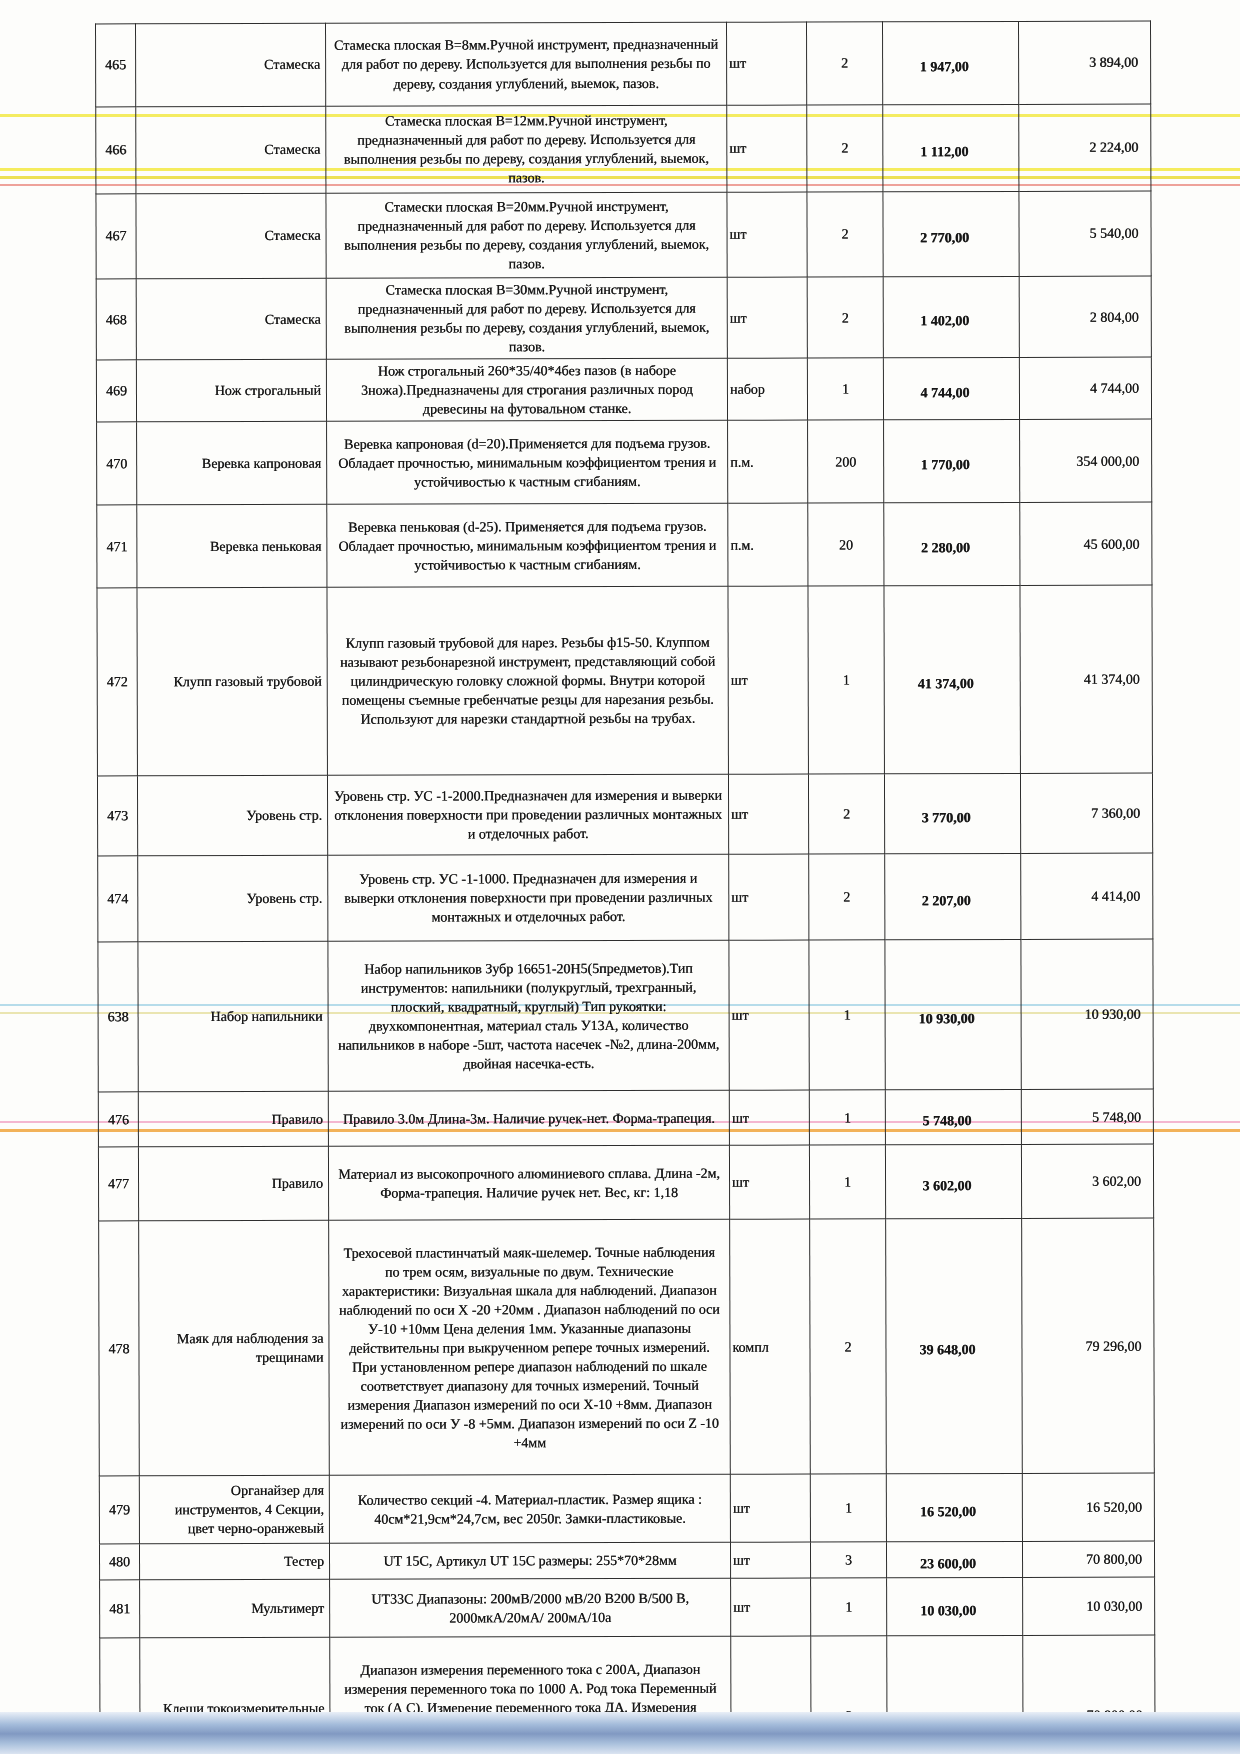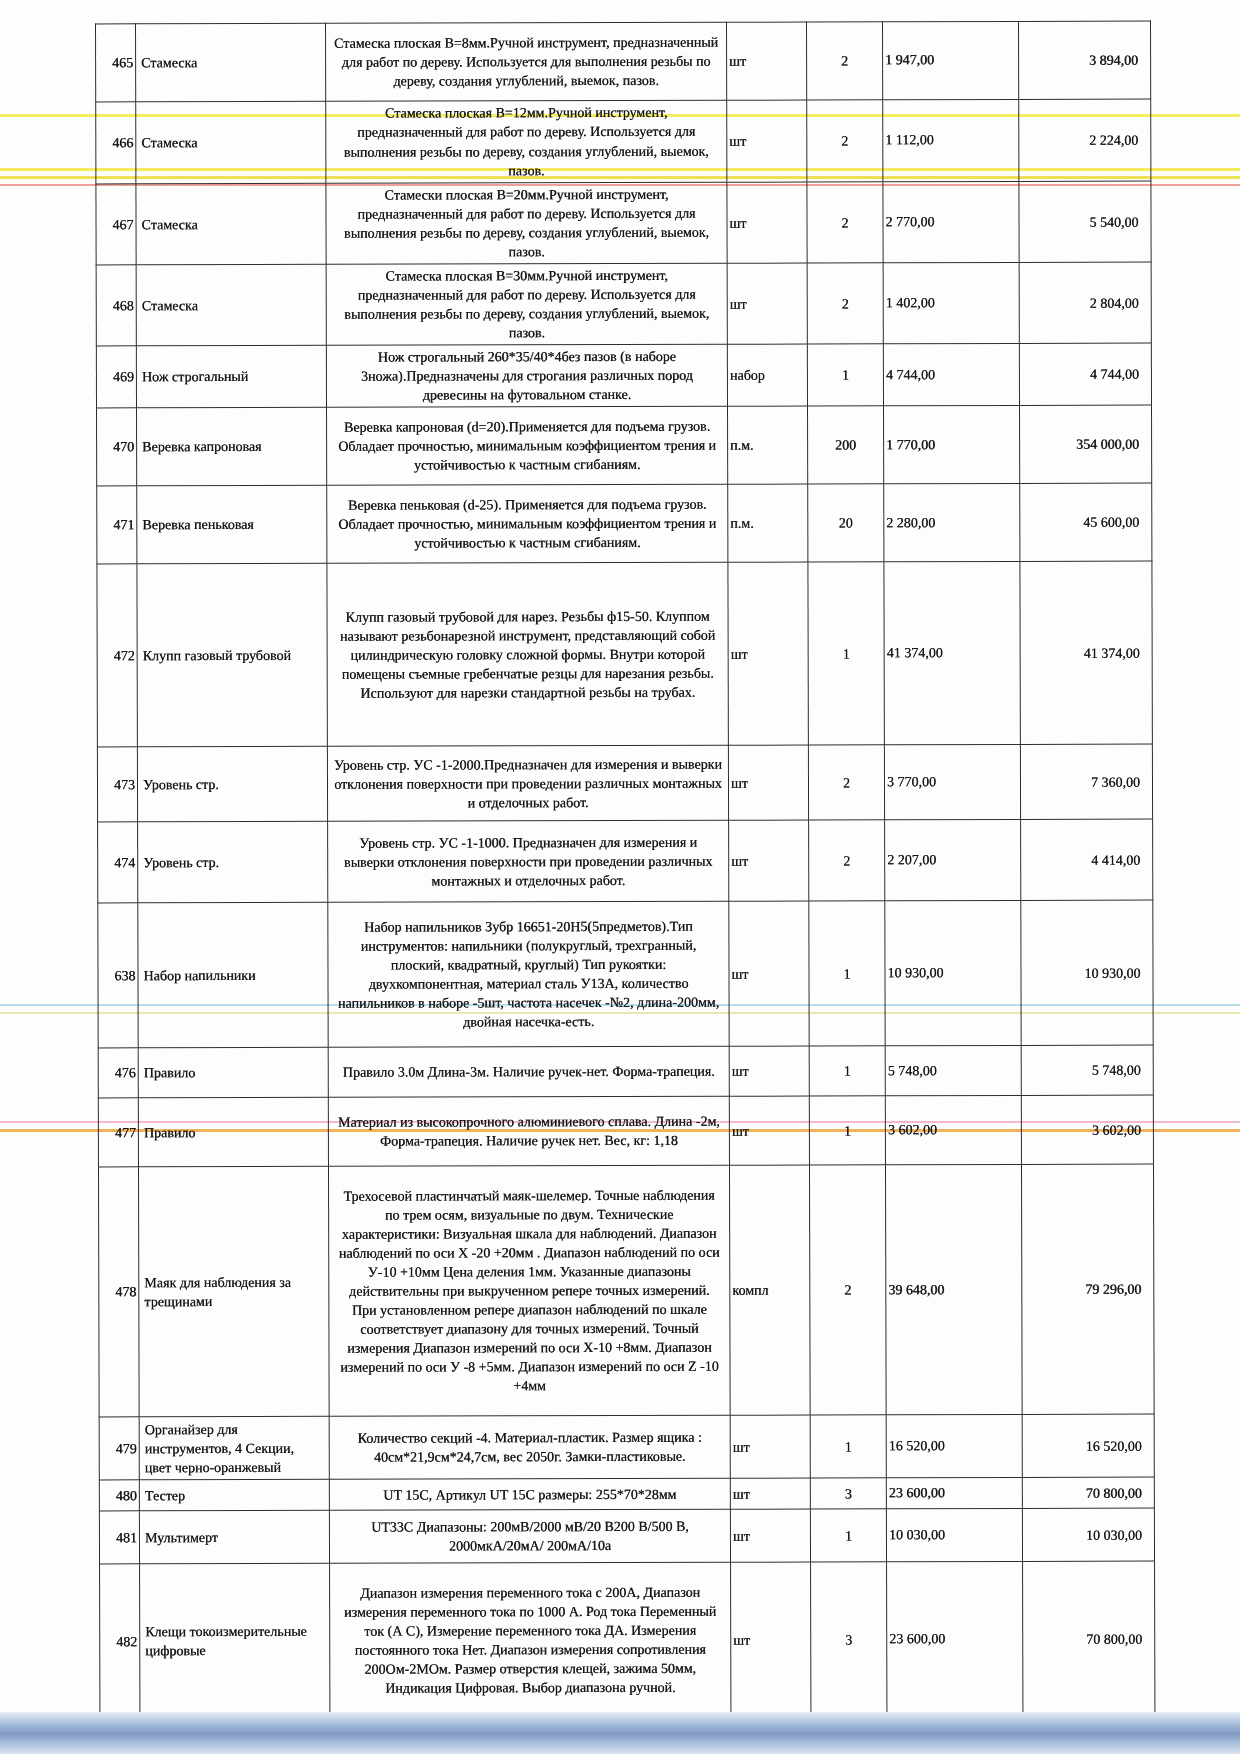--- a/index.html
+++ b/index.html
@@ -21,26 +21,26 @@
     transform-origin:50% 0;
   }
   table.inv td{
     border:1px solid #2e2e2e;
     vertical-align:middle;
     font-size:14px;
     line-height:1.36;
     text-shadow:0.3px 0 0 #333;
     overflow:hidden;
   }
-  td.c-num  {text-align:right;  padding:1px 2px;}
-  td.c-name {text-align:left;  padding:1px 5px;}
+  td.c-num  {text-align:center;  padding:1px 2px;}
+  td.c-name {text-align:right;  padding:1px 5px;}
   td.c-desc {text-align:center;padding:2px 6px;}
   td.c-unit {padding:1px 2px;}
   td.c-qty  {text-align:center;padding:1px 2px;}
-  td.c-price{text-align:left; padding:0 15px 1px 2px;}
+  td.c-price{text-align:center; padding:8px 15px 1px 2px;font-weight:bold;}
   td.c-total{text-align:right; padding:1px 12px 1px 11px;}
   
   tr:nth-child(1)  td{height:73px;}
   tr:nth-child(2)  td{height:77px;}
   tr:nth-child(3)  td{height:75px;}
   tr:nth-child(4)  td{height:71px;}
   tr:nth-child(5)  td{height:52px;}
   tr:nth-child(6)  td{height:73px;}
   tr:nth-child(7)  td{height:73px;}
   tr:nth-child(8)  td{height:178px;}

